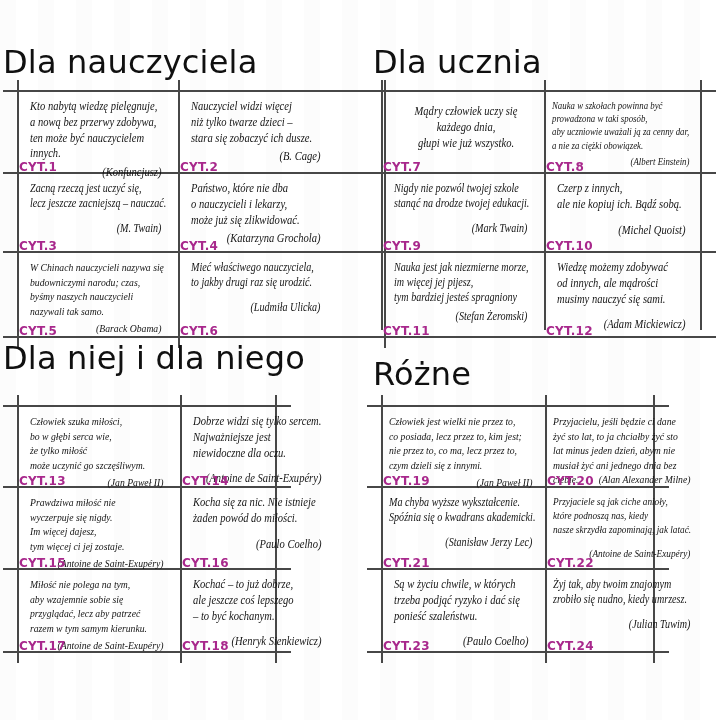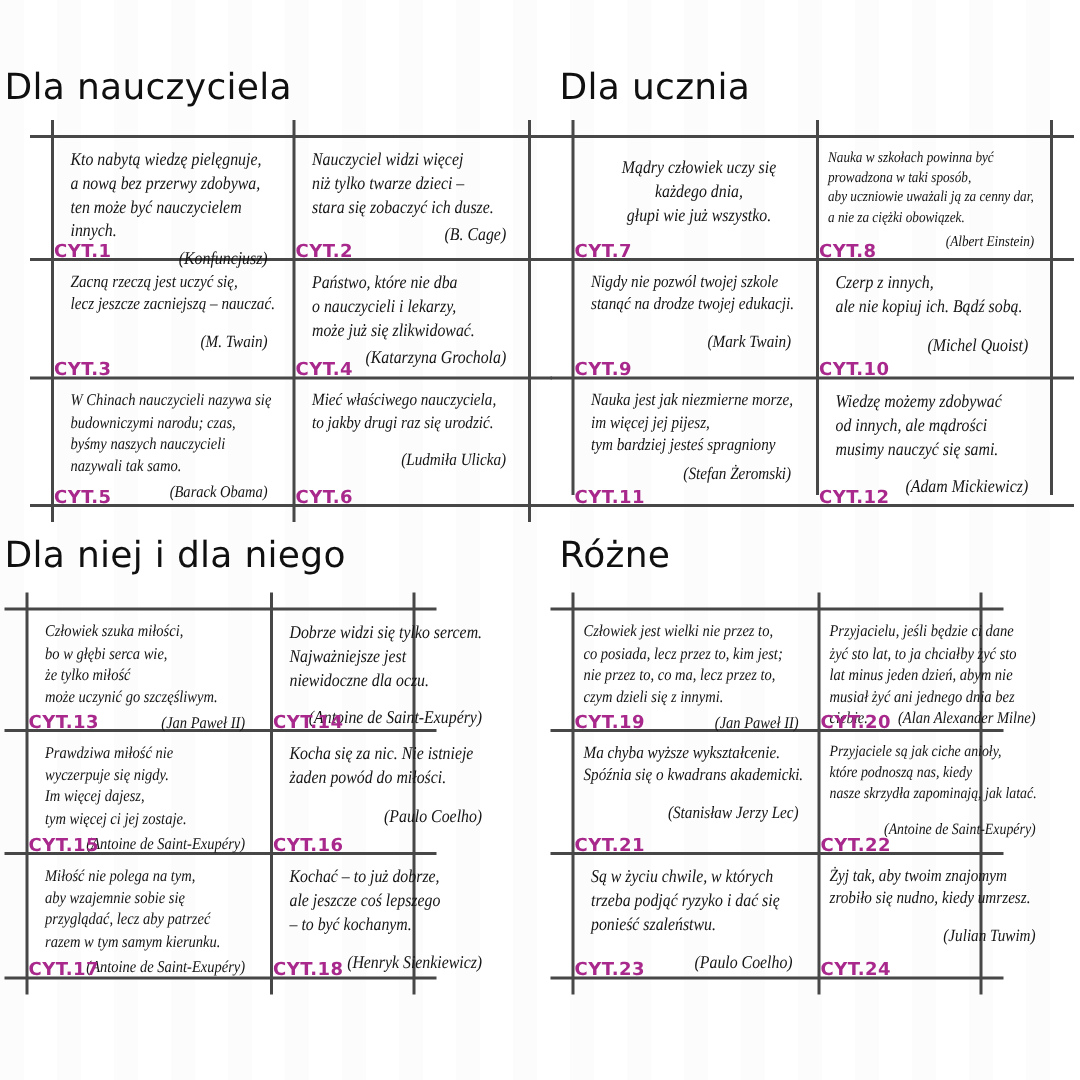--- a/index.html
+++ b/index.html
@@ -5,21 +5,21 @@
   html,body{margin:0;padding:0;background:#fff;}
   #page{
     position:relative;width:720px;height:720px;overflow:hidden;
     background:#fff;
     background-image:repeating-linear-gradient(90deg, rgba(0,0,0,0.013) 0 16px, rgba(0,0,0,0) 16px 38px);
     font-family:"Liberation Sans", sans-serif;
   }
   .title{
     position:absolute;margin:0;font-weight:400;
     font-family:"DejaVu Sans", sans-serif;
-    font-size:24px;line-height:1.05;color:#101010;letter-spacing:0.2px;
+    font-size:32px;line-height:1.05;color:#101010;letter-spacing:0.2px;
     white-space:nowrap;
   }
   .tbl{position:absolute;}
   .hl{position:absolute;left:-14px;width:calc(100% + 28px);height:1.6px;background:#474747;}
   .vl{position:absolute;top:-10px;height:calc(100% + 22px);width:1.6px;background:#474747;}
   .cells{position:absolute;left:0;top:0;display:grid;}
   .cell{position:relative;padding:9px 6px 0 13px;box-sizing:border-box;}
   .qwrap{
     width:113.64%;transform:scaleX(0.88);transform-origin:0 0;
     font-family:"Liberation Serif", serif;font-style:italic;
@@ -42,21 +42,21 @@
     font-family:"DejaVu Sans", sans-serif;font-weight:bold;
     font-size:12px;letter-spacing:0.3px;color:#a8288c;line-height:1;
   }
 </style>
 </head>
 <body>
 
 <div id="page">
 
   <h2 class="title" style="left:3px;top:46px">Dla nauczyciela</h2>
-  <div class="tbl" style="left:34px;top:90px;width:320px;height:246px">
+  <div class="tbl" style="left:17px;top:90px;width:369px;height:246px">
     <div class="hl" style="top:0"></div>
     <div class="hl" style="top:82px"></div>
     <div class="hl" style="top:161px"></div>
     <div class="hl" style="top:246px"></div>
     <div class="vl" style="left:0"></div>
     <div class="vl" style="left:161px"></div>
     <div class="vl" style="right:0"></div>
     <div class="cells" style="grid-template-columns:161px 159px;grid-template-rows:82px 79px 85px">
       <div class="cell f12">
         <div class="qwrap">
@@ -173,21 +173,21 @@
             <div class="quote">Wiedzę możemy zdobywać
 od innych, ale mądrości
 musimy nauczyć się sami.</div>
             <div class="author">(Adam Mickiewicz)</div>
           </div>
         <div class="label">CYT.12</div>
       </div>
     </div>
   </div>
 
-  <h2 class="title" style="left:3px;top:358px">Dla niej i dla niego</h2>
+  <h2 class="title" style="left:3px;top:342px">Dla niej i dla niego</h2>
   <div class="tbl" style="left:17px;top:405px;width:260px;height:246px">
     <div class="hl" style="top:0"></div>
     <div class="hl" style="top:81px"></div>
     <div class="hl" style="top:163px"></div>
     <div class="hl" style="top:246px"></div>
     <div class="vl" style="left:0"></div>
     <div class="vl" style="left:163px"></div>
     <div class="vl" style="right:0"></div>
     <div class="cells" style="grid-template-columns:163px 158px;grid-template-rows:81px 82px 83px">
       <div class="cell f11">

